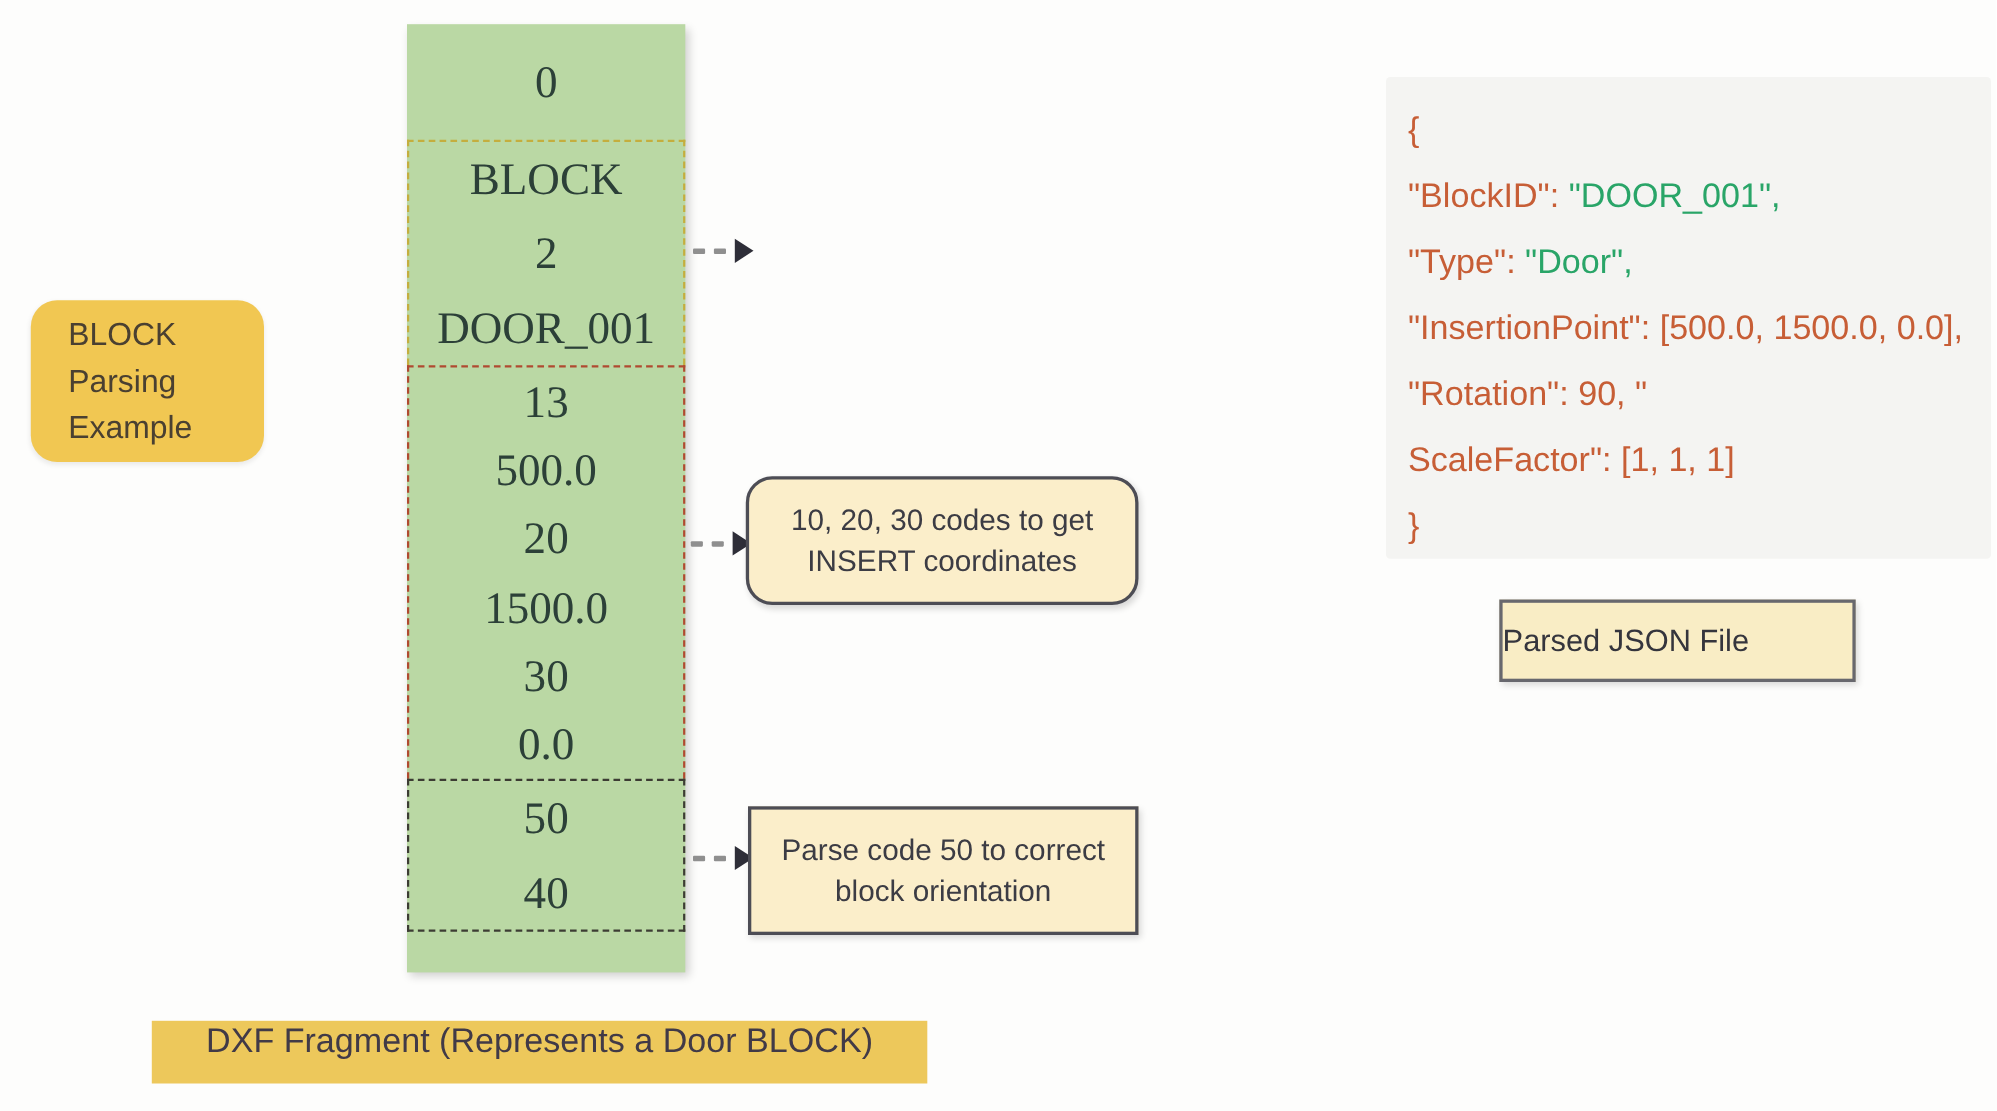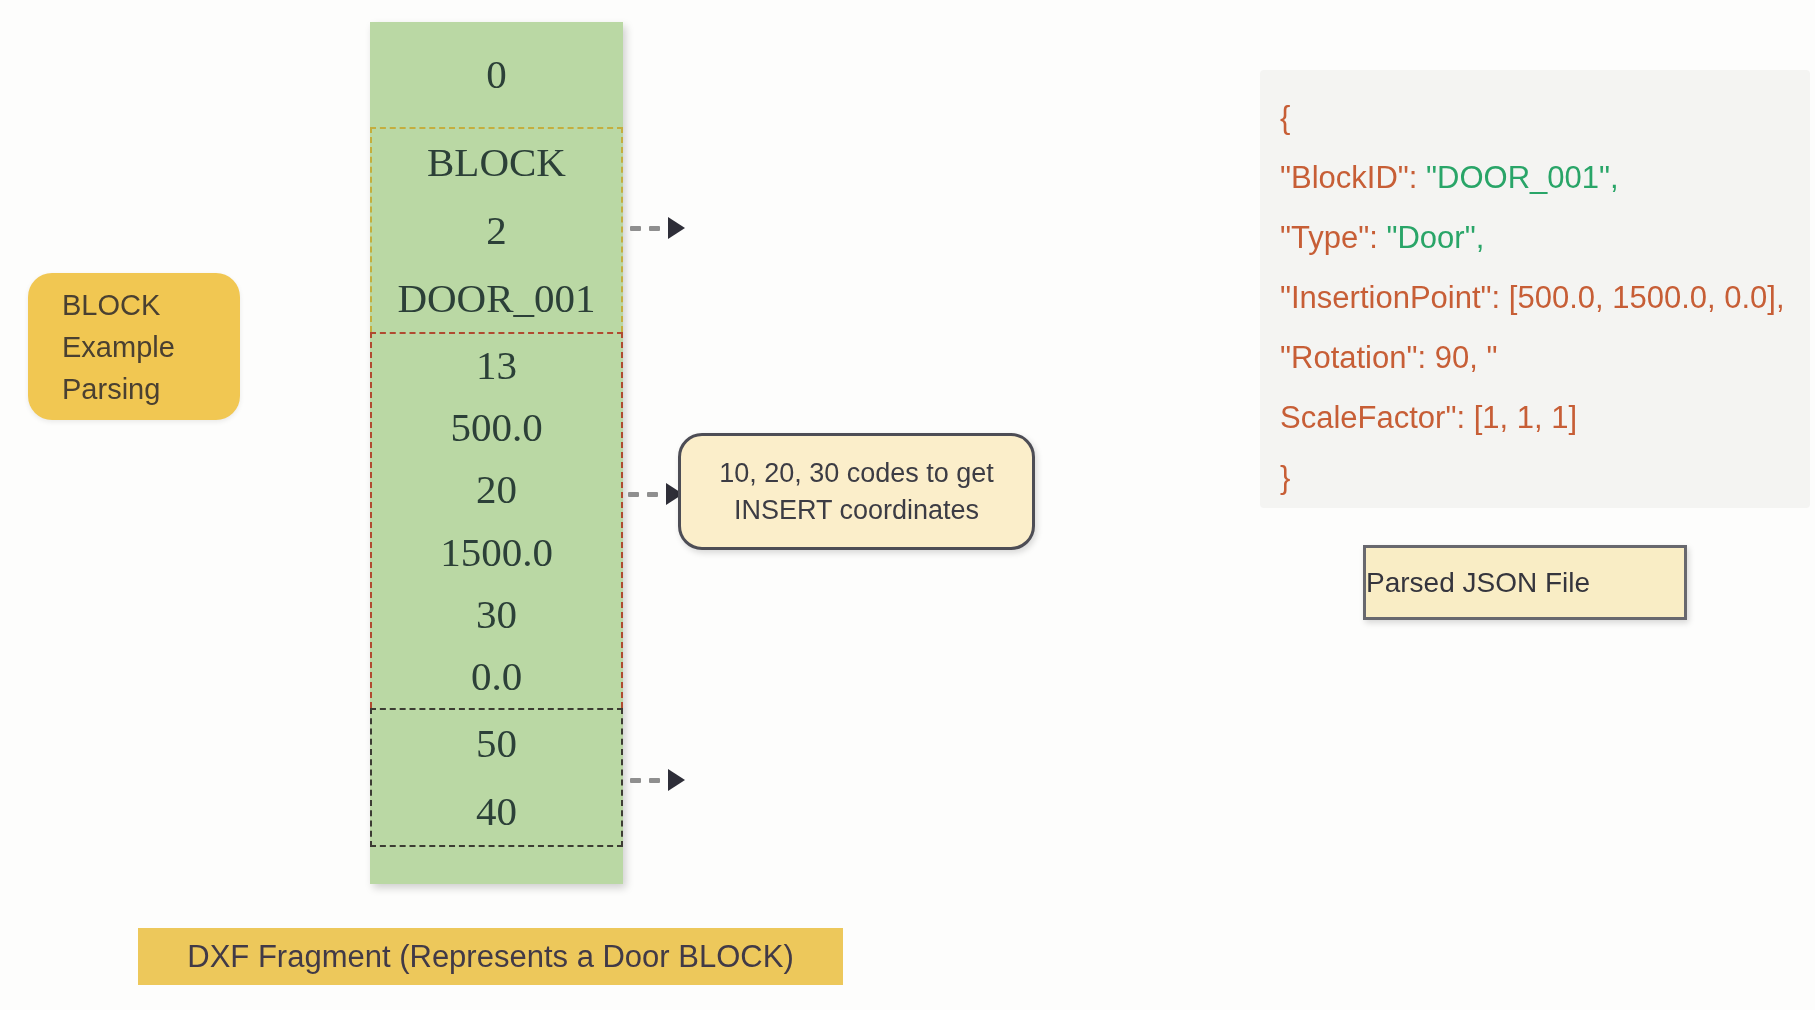--- a/index.html
+++ b/index.html
@@ -81,33 +81,33 @@
     background:#f9edc5;border:3px solid #68686e;box-sizing:border-box;
     display:flex;align-items:center;justify-content:flex-start;
     color:#35353d;font-size:28px;
     box-shadow:2px 3px 6px rgba(0,0,0,0.15);
   }
 
   
   .bottom-bar{
     position:absolute;left:138px;top:928px;width:705px;height:57px;
     background:#edc85b;
-    display:flex;align-items:center;justify-content:center;
+    display:flex;align-items:flex-start;justify-content:center;
     color:#413a47;font-size:31px;
   }
 </style>
 </head>
 <body>
 
 <div class="canvas">
 
   <div class="side-label">
     <div>BLOCK</div>
+    <div>Parsing</div>
     <div>Example</div>
-    <div>Parsing</div>
   </div>
 
   <div class="dxf-column">
     <div class="dxf-section sec-a">
         <div class="dxf-row">0</div>
       </div>
     <div class="dxf-section sec-b">
         <div class="dxf-row">BLOCK</div>
         <div class="dxf-row">2</div>
         <div class="dxf-row">DOOR_001</div>
@@ -140,20 +140,24 @@
   <div class="arrow" style="left:630px;top:769px;">
     <span class="dash"></span>
     <span class="dash"></span>
     <span class="head"></span>
   </div>
 
   <div class="callout callout-2">
     <div>10, 20, 30 codes to get</div>
     <div>INSERT coordinates</div>
   </div>
+  <div class="callout callout-3">
+    <div>Parse code 50 to correct</div>
+    <div>block orientation</div>
+  </div>
 
   <div class="json-panel" id="json-code"><div class="json-line"><span class="c-orange">{</span></div><div class="json-line"><span class="c-orange">"BlockID": </span><span class="c-green">"DOOR_001",</span></div><div class="json-line"><span class="c-orange">"Type": </span><span class="c-green">"Door",</span></div><div class="json-line"><span class="c-orange">"InsertionPoint": [500.0, 1500.0, 0.0],</span></div><div class="json-line"><span class="c-orange">"Rotation": 90, "</span></div><div class="json-line"><span class="c-orange">ScaleFactor": [1, 1, 1]</span></div><div class="json-line"><span class="c-orange">}</span></div></div>
 
   <div class="parsed-box">
     <span>Parsed JSON File</span>
   </div>
 
   <div class="bottom-bar">
     <span>DXF Fragment (Represents a Door BLOCK)</span>
   </div>

